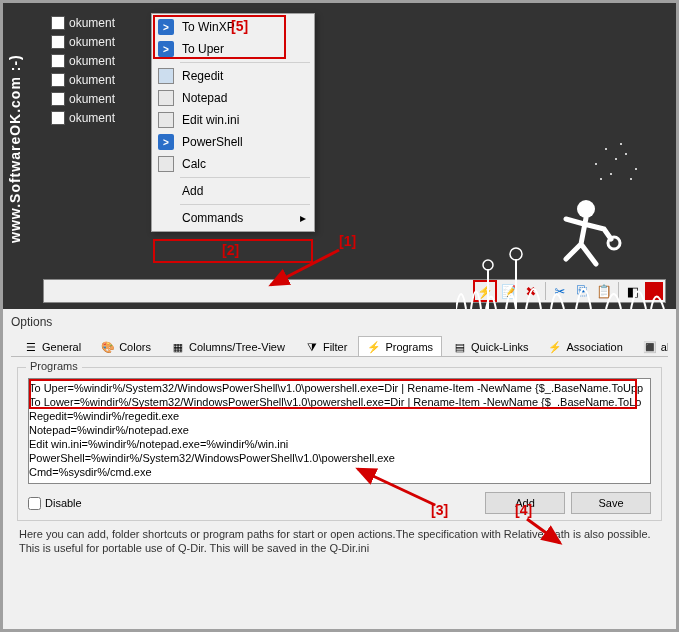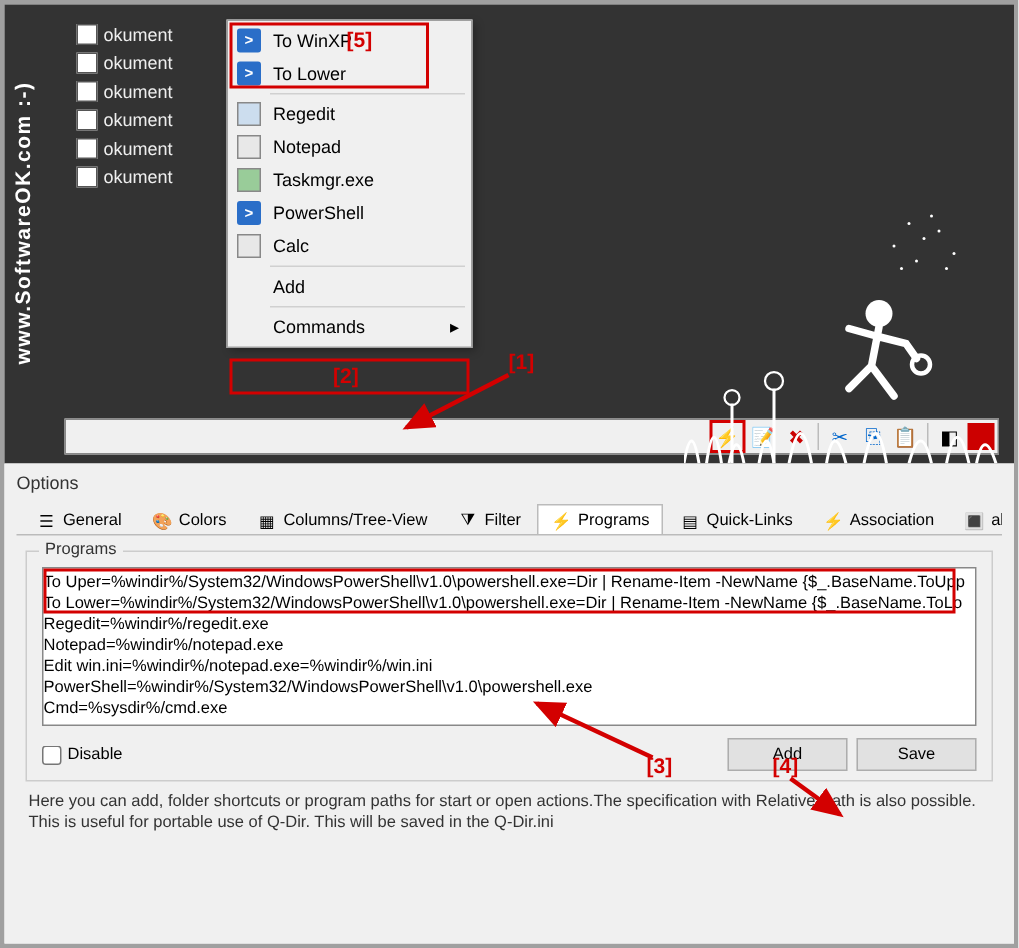--- a/index.html
+++ b/index.html
@@ -98,40 +98,40 @@
       <div class="mitem">
           <span class="micon">
             <span class="psico">&gt;</span>
           </span>
           <span>To WinXP</span>
         </div>
       <div class="mitem">
           <span class="micon">
             <span class="psico">&gt;</span>
           </span>
-          <span>To Lower</span>
+          <span>To Uper</span>
         </div>
       <div class="sep"></div>
       <div class="mitem">
           <span class="micon">
             <span class="genico" style="background:#cde;"></span>
           </span>
           <span>Regedit</span>
         </div>
       <div class="mitem">
           <span class="micon">
             <span class="genico"></span>
           </span>
           <span>Notepad</span>
         </div>
       <div class="mitem">
           <span class="micon">
-            <span class="genico" style="background:#9c9;"></span>
-          </span>
-          <span>Taskmgr.exe</span>
+            <span class="genico"></span>
+          </span>
+          <span>Edit win.ini</span>
         </div>
       <div class="mitem">
           <span class="micon">
             <span class="psico">&gt;</span>
           </span>
           <span>PowerShell</span>
         </div>
       <div class="mitem">
           <span class="micon">
             <span class="genico"></span>

